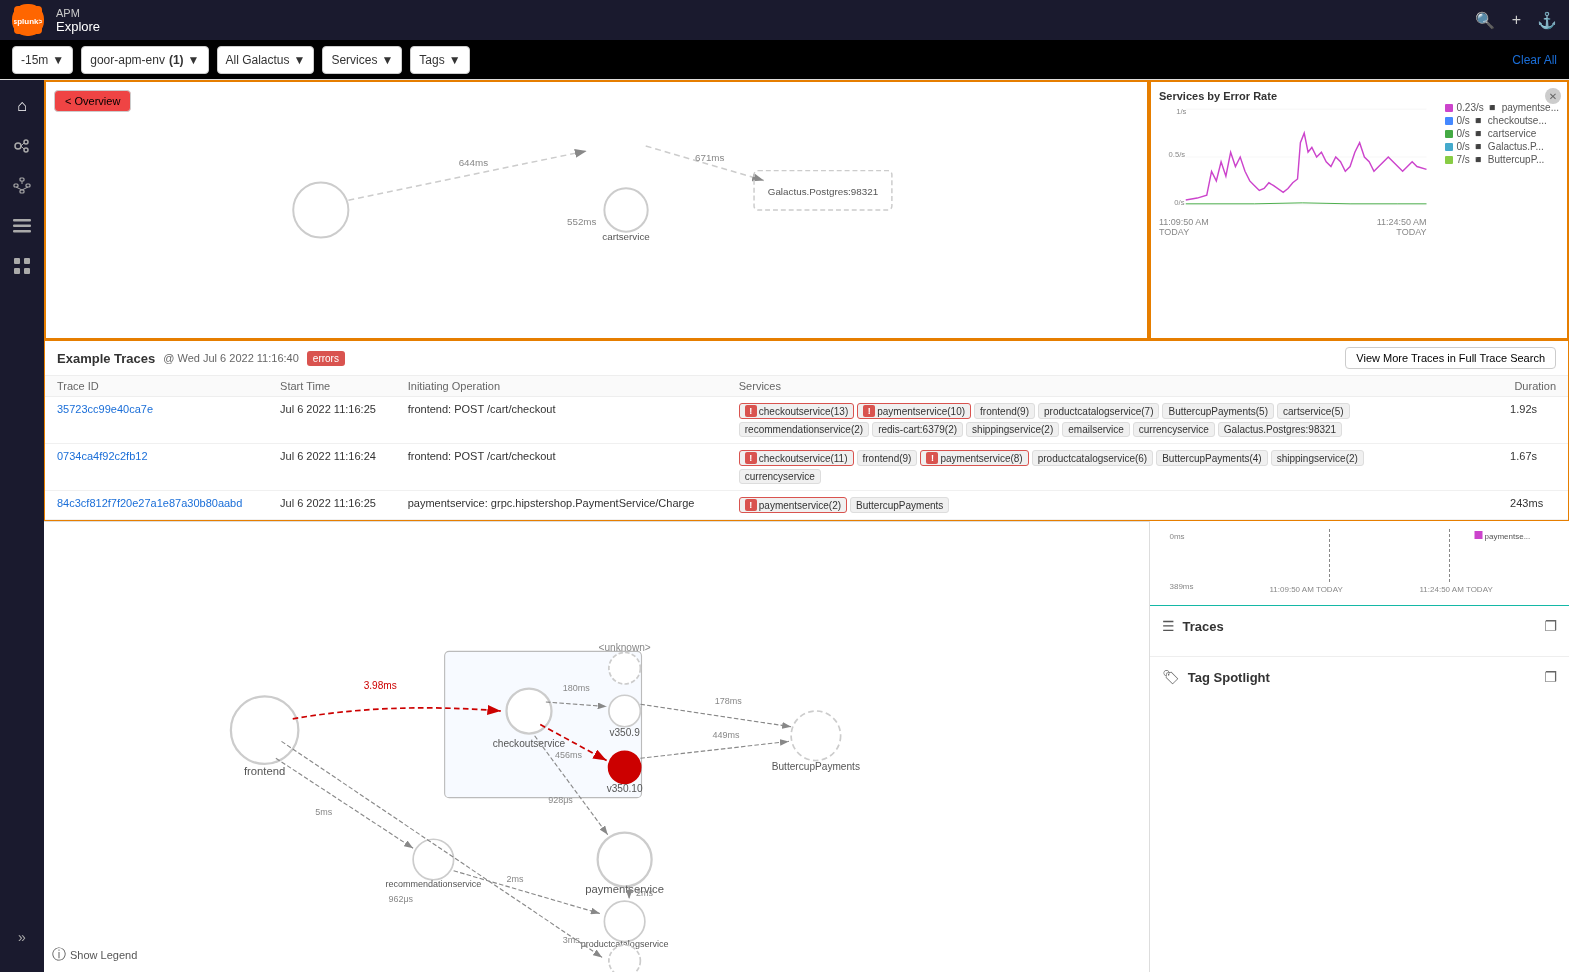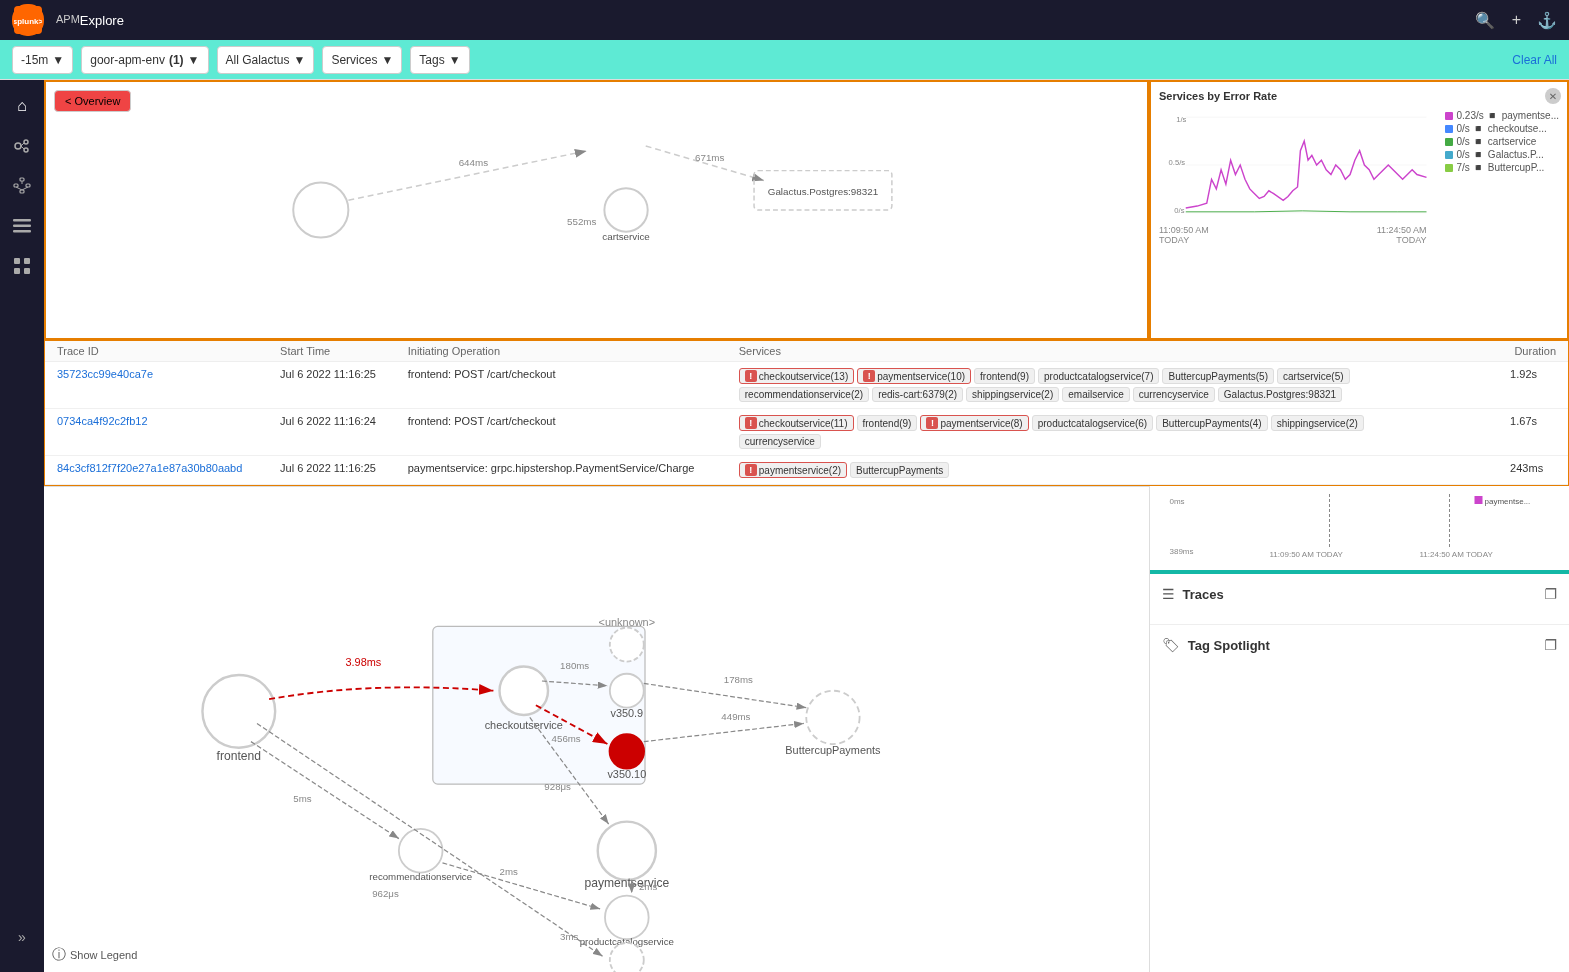--- a/index.html
+++ b/index.html
@@ -6,21 +6,21 @@
     body { font-family: -apple-system, BlinkMacSystemFont, 'Segoe UI', sans-serif; font-size: 12px; background: #f0f0f0; color: #333; overflow: hidden; }
 
     
     .top-bar { display: flex; align-items: center; background: #1a1a2e; color: white; height: 40px; padding: 0 12px; gap: 8px; }
     .splunk-logo { width: 32px; height: 32px; background: #ff6600; border-radius: 15px; display: flex; align-items: center; justify-content: center; color: white; font-size: 9px; font-weight: bold; flex-shrink: 0; }
     .app-title { font-size: 11px; color: #ccc; }
     .app-name { font-size: 13px; color: white; font-weight: 500; }
     .top-icons { margin-left: auto; display: flex; gap: 16px; color: #ccc; font-size: 16px; }
 
     
-    .filter-bar { display: flex; align-items: center; background: #5eead4; border-bottom: 1px solid #ddd; height: 40px; padding: 0 12px; gap: 8px; }
+    .filter-bar { display: flex; align-items: center; background: #000000; border-bottom: 1px solid #ddd; height: 40px; padding: 0 12px; gap: 8px; }
     .filter-pill { display: flex; align-items: center; gap: 4px; background: white; border: 1px solid #ccc; border-radius: 4px; padding: 4px 8px; font-size: 12px; cursor: pointer; height: 28px; }
     .clear-all { margin-left: auto; font-size: 12px; color: #1a6ed8; cursor: pointer; }
 
     
     .main-layout { display: flex; height: calc(972px - 80px); }
 
     
     .left-nav { width: 44px; background: #1a1a2e; display: flex; flex-direction: column; align-items: center; padding: 8px 0; gap: 4px; flex-shrink: 0; }
     .nav-icon { width: 36px; height: 36px; display: flex; align-items: center; justify-content: center; color: #aaa; cursor: pointer; border-radius: 4px; font-size: 16px; }
     .nav-icon.active { color: white; }
@@ -34,21 +34,21 @@
 
     
     .service-map-area { flex: 1; background: white; border: 2px solid #e67e00; position: relative; overflow: hidden; }
     .overview-btn { position: absolute; top: 8px; left: 8px; background: #ef4444; border: 1px solid #ccc; border-radius: 4px; padding: 4px 10px; font-size: 11px; cursor: pointer; z-index: 10; }
 
     
     .service-map-svg { width: 100%; height: 100%; }
 
     
     .error-rate-panel { width: 420px; background: white; border: 2px solid #e67e00; flex-shrink: 0; padding: 8px; position: relative; }
-    .error-rate-title { font-size: 11px; font-weight: 600; color: #333; margin-bottom: 8px; }
+    .error-rate-title { font-size: 11px; font-weight: 600; color: #333; margin-bottom: 0; }
     .close-btn { position: absolute; top: 6px; right: 6px; width: 16px; height: 16px; background: #ccc; border-radius: 50%; display: flex; align-items: center; justify-content: center; font-size: 10px; cursor: pointer; color: #666; }
     .chart-svg { width: 100%; height: 100%; }
     .chart-legend { font-size: 10px; color: #555; }
     .legend-item { display: flex; align-items: center; gap: 4px; margin-bottom: 2px; }
     .legend-dot { width: 8px; height: 8px; border-radius: 1px; flex-shrink: 0; }
     .chart-labels { display: flex; justify-content: space-between; font-size: 9px; color: #888; margin-top: 2px; }
 
     
     .traces-section { background: white; border: 1px solid #e67e00; flex-shrink: 0; }
     .traces-header { display: flex; align-items: center; padding: 6px 12px; border-bottom: 1px solid #eee; gap: 8px; }
@@ -73,21 +73,21 @@
 
     
     .bottom-map { flex: 1; background: white; border-top: 1px solid #ddd; position: relative; overflow: hidden; }
     .bottom-map-svg { width: 100%; height: 100%; }
     .show-legend { position: absolute; bottom: 8px; left: 8px; display: flex; align-items: center; gap: 4px; font-size: 11px; color: #555; cursor: pointer; }
 
     
     .right-panel { width: 420px; background: white; border-left: 1px solid #ddd; display: flex; flex-direction: column; flex-shrink: 0; overflow-y: auto; }
 
     
-    .mini-chart { padding: 8px 12px; border-bottom: 4px solid #14b8a6; }
+    .mini-chart { padding: 8px 12px; border-bottom: 1px solid #14b8a6; }
     .mini-chart-svg { width: 100%; height: 60px; }
 
     
     .traces-widget { padding: 12px; border-bottom: 1px solid #eee; }
     .widget-header { display: flex; align-items: center; gap: 8px; margin-bottom: 10px; }
     .widget-title { font-size: 13px; font-weight: 600; color: #333; }
     .widget-expand { margin-left: auto; color: #666; cursor: pointer; font-size: 14px; }
     .widget-icon { color: #555; font-size: 14px; }
     .trace-id-row { display: flex; gap: 4px; }
     .trace-id-input { flex: 1; border: 1px solid #ccc; border-radius: 4px; padding: 5px 8px; font-size: 11px; color: #aaa; }
@@ -101,21 +101,21 @@
 </head>
 <body>
 
 <div class="top-bar">
   <div class="splunk-logo">
     <svg width="28" height="28" viewBox="0 0 28 28">
       <rect width="28" height="28" rx="4" fill="#ff6600"></rect>
       <text x="14" y="18" text-anchor="middle" fill="white" font-size="8" font-weight="bold">splunk&gt;</text>
     </svg>
   </div>
-  <div style="display:flex;justify-content:center;margin-left:4px;">
+  <div style="display:flex;flex-direction:column;justify-content:center;margin-left:4px;">
     <div class="app-title">APM</div>
     <div class="app-name">Explore</div>
   </div>
   <div class="top-icons">
     <span style="cursor:pointer;">🔍</span>
     <span style="cursor:pointer;">+</span>
     <span style="cursor:pointer;">⚓</span>
   </div>
 </div>
 
@@ -265,20 +265,26 @@
             <div class="legend-item">
                 <div class="legend-dot" style="background:#88cc44;"></div>
                 <span>7/s ◾ ButtercupP...</span>
               </div>
           </div>
         </div>
       </div>
     </div>
 
     <div class="traces-section">
+      <div class="traces-header">
+        <span class="traces-title">Example Traces</span>
+        <span class="traces-timestamp">@ Wed Jul 6 2022 11:16:40</span>
+        <span class="errors-badge">errors</span>
+        <button class="view-more-btn">View More Traces in Full Trace Search</button>
+      </div>
       <table class="traces-table">
         <thead>
           <tr>
             <th>Trace ID</th>
             <th>Start Time</th>
             <th>Initiating Operation</th>
             <th>Services</th>
             <th style="text-align:right;">Duration</th>
           </tr>
         </thead>

